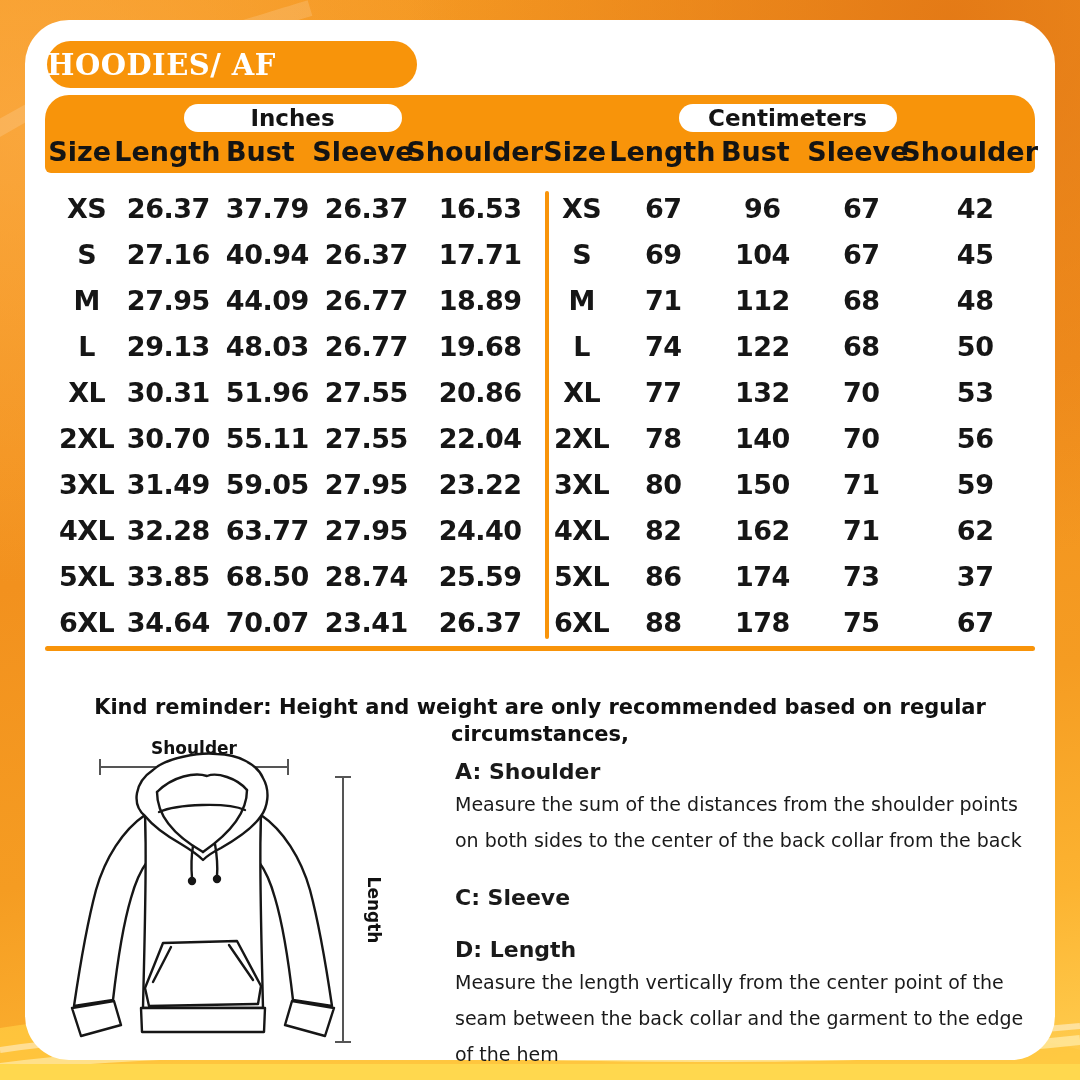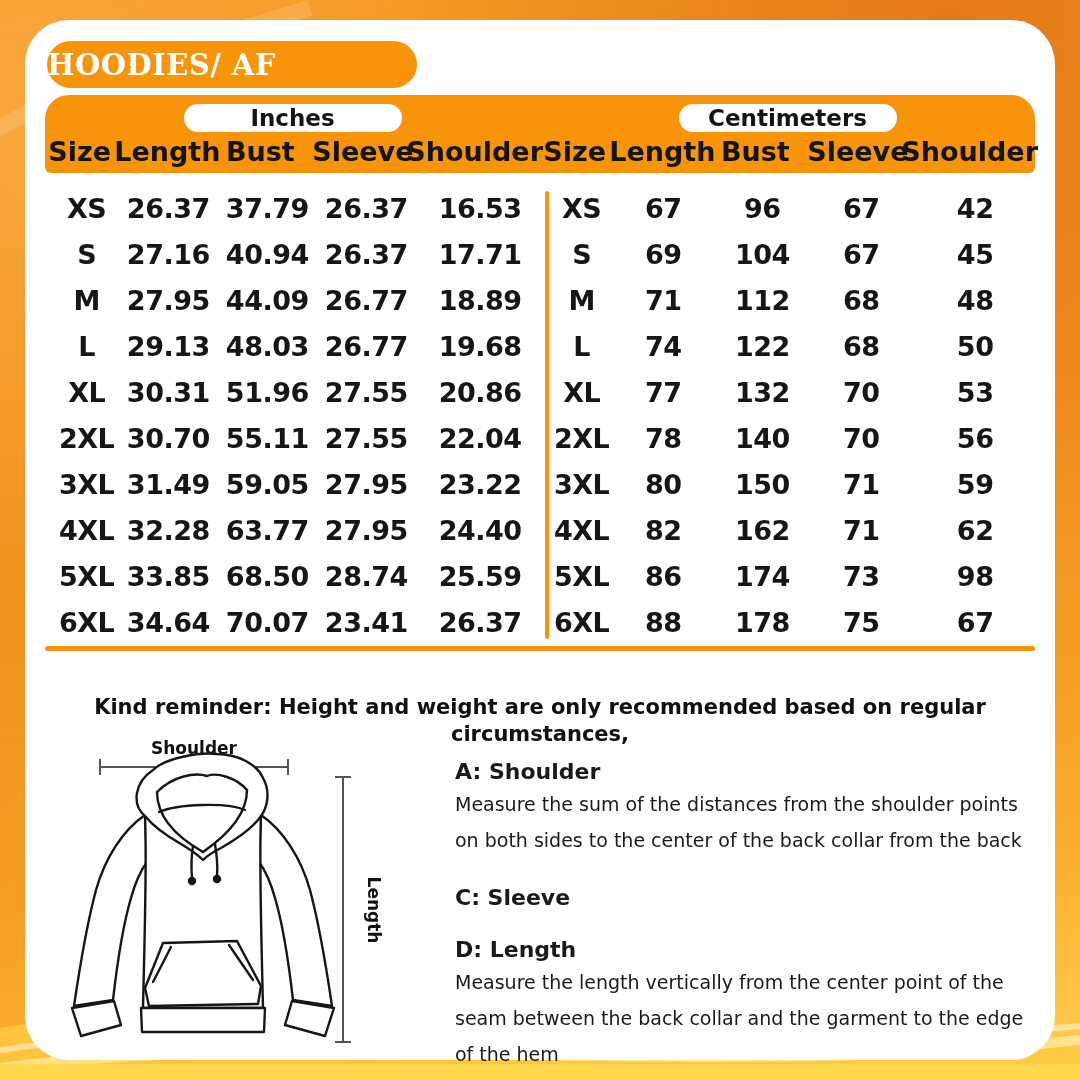--- a/index.html
+++ b/index.html
@@ -223,21 +223,21 @@
           <span class="cell c1">82</span>
           <span class="cell c2">162</span>
           <span class="cell c3">71</span>
           <span class="cell c4">62</span>
         </div>
         <div class="trow">
           <span class="cell c0">5XL</span>
           <span class="cell c1">86</span>
           <span class="cell c2">174</span>
           <span class="cell c3">73</span>
-          <span class="cell c4">98</span>
+          <span class="cell c4">37</span>
         </div>
         <div class="trow">
           <span class="cell c0">6XL</span>
           <span class="cell c1">88</span>
           <span class="cell c2">178</span>
           <span class="cell c3">75</span>
           <span class="cell c4">67</span>
         </div>
       </div>
     <div class="v-divider" style="background:#F8940A;"></div>

